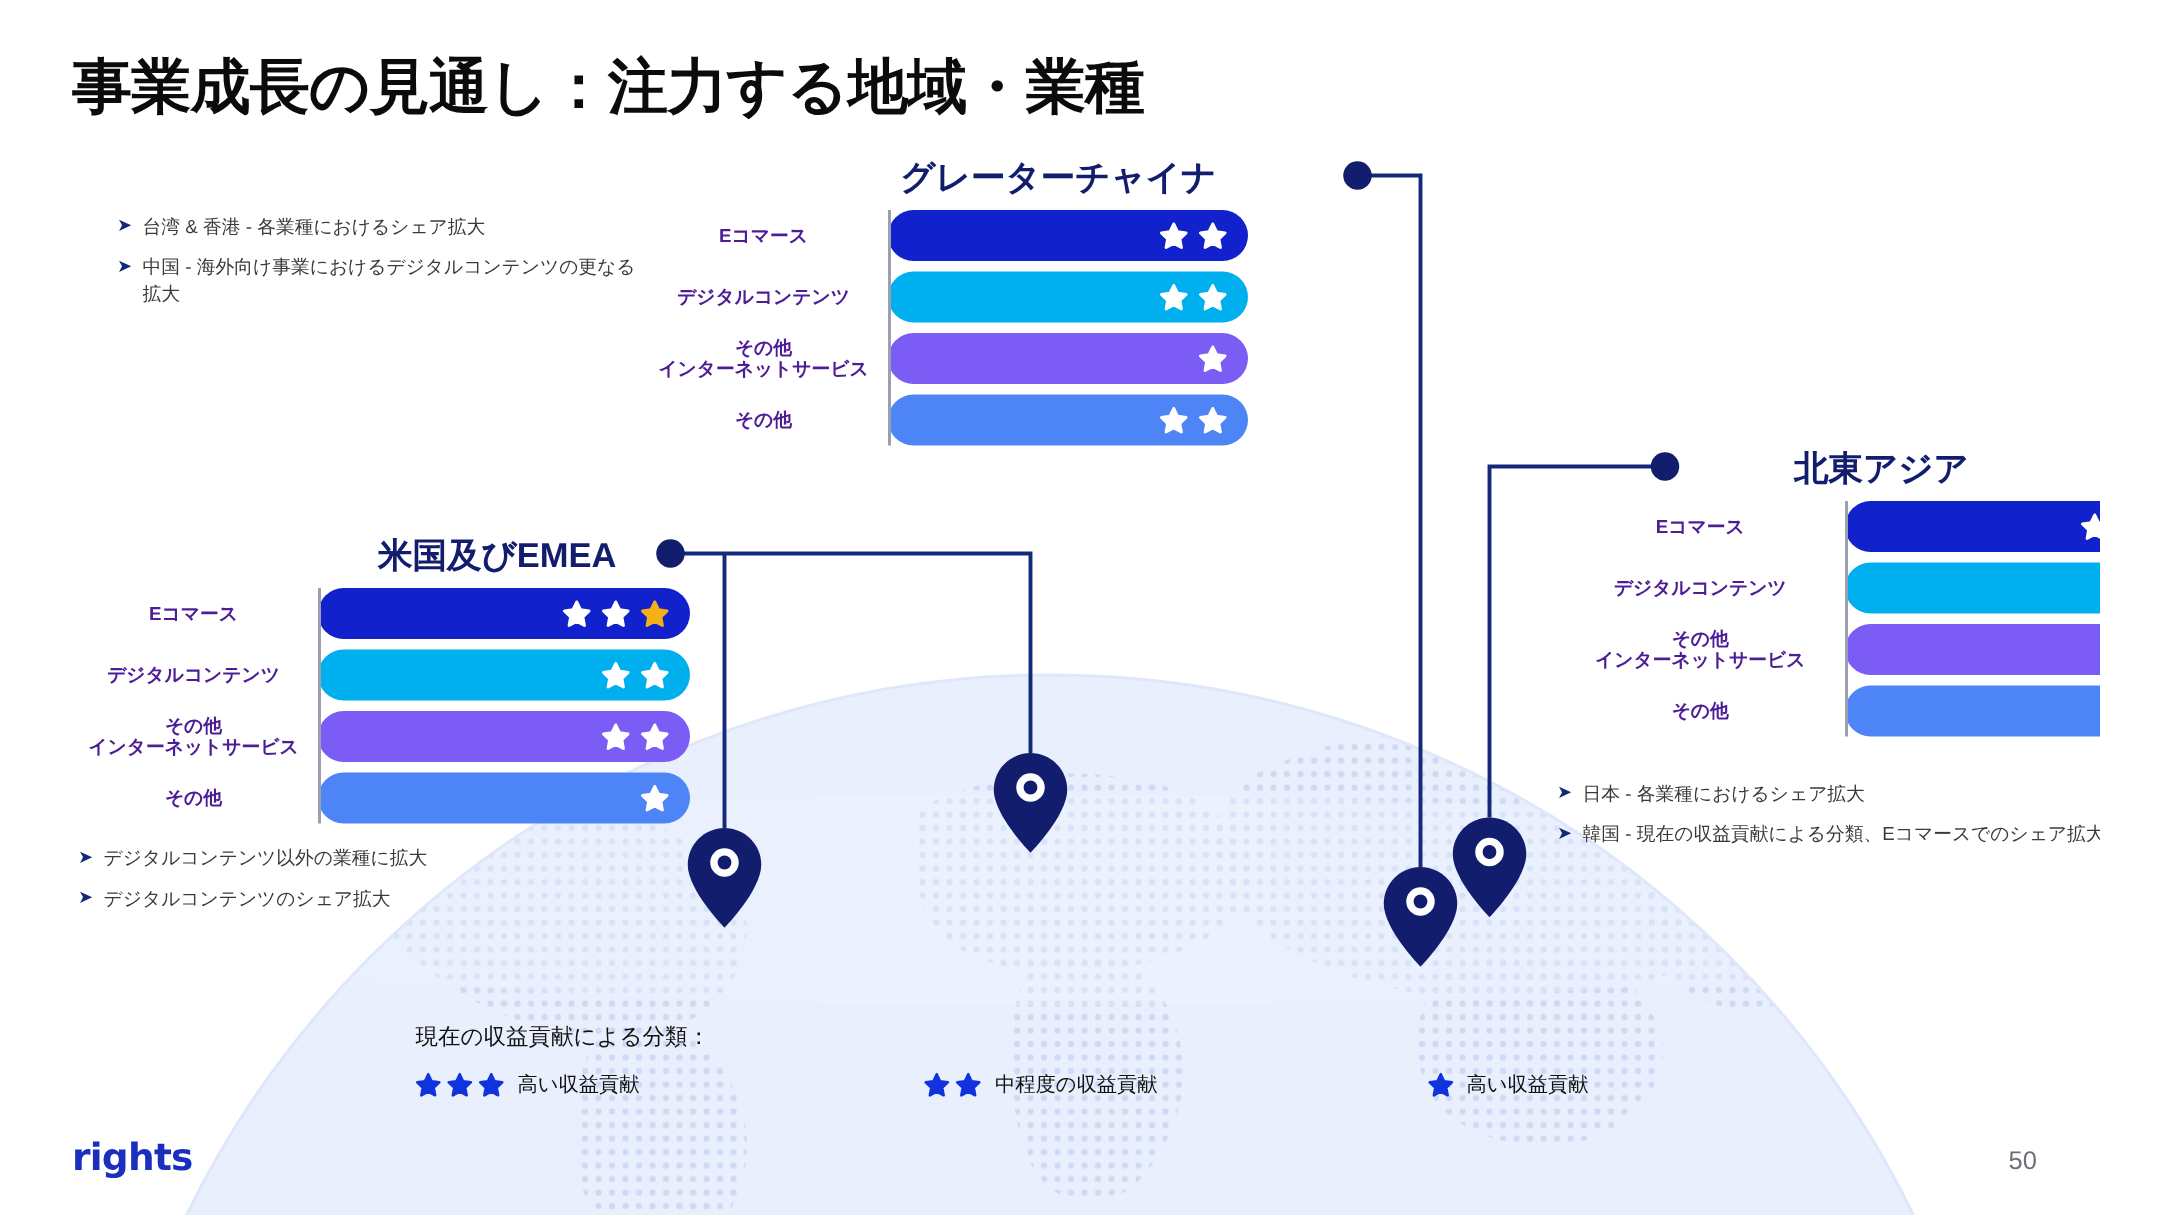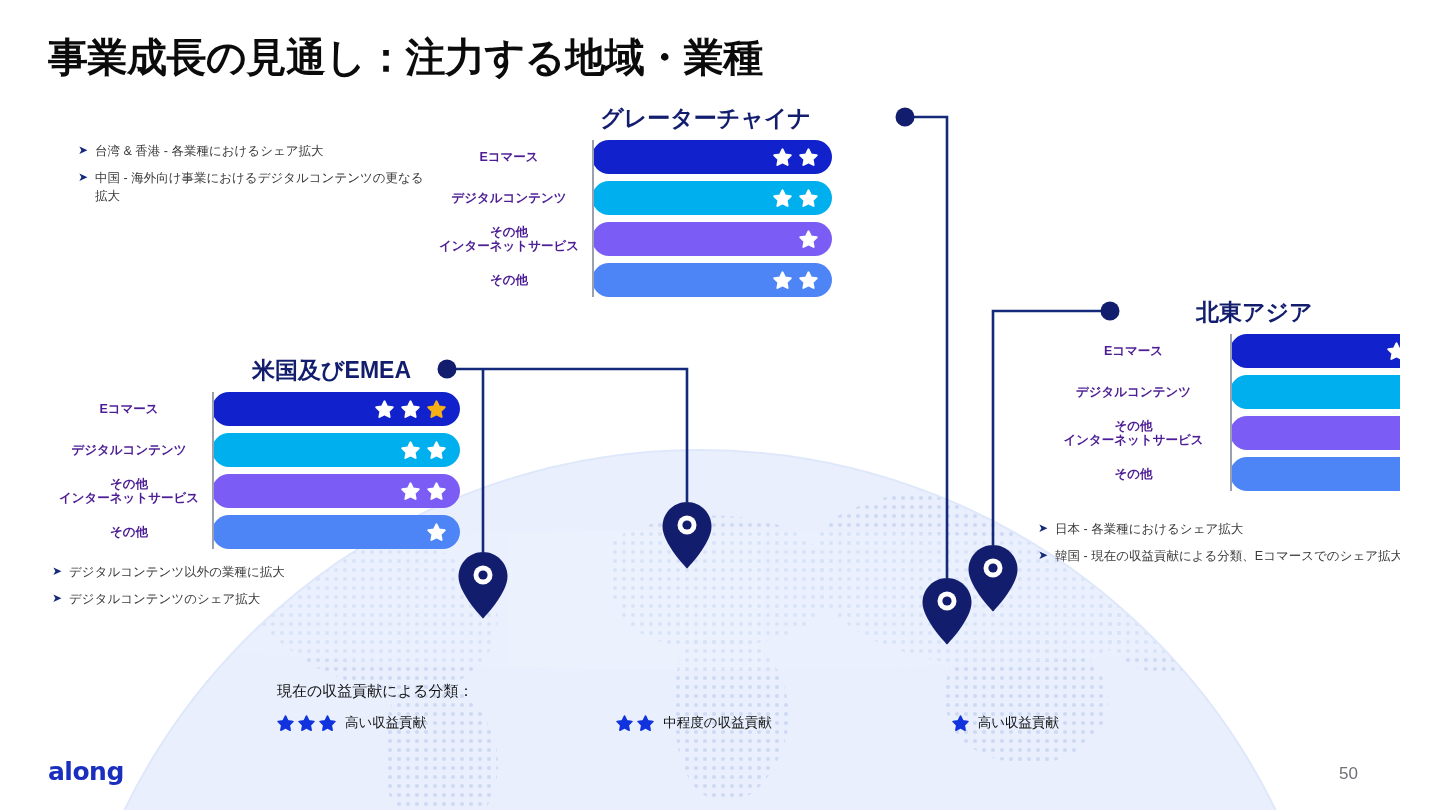--- a/index.html
+++ b/index.html
@@ -400,16 +400,16 @@
           <div class="legend-stars">
             <svg class="star" viewBox="0 0 24 24">
               <path d="M12 1.6 L15.2 8.2 L22.4 9.2 L17.2 14.3 L18.5 21.5 L12 18.1 L5.5 21.5 L6.8 14.3 L1.6 9.2 L8.8 8.2 Z" fill="#1133dd" stroke="#1133dd" stroke-width="2.4" stroke-linejoin="round"></path>
             </svg>
           </div>
           <div class="legend-label">高い収益貢献</div>
         </div>
       </div>
   </div>
 
-  <div class="logo">along</div>
+  <div class="logo">rights</div>
   <div class="pagenum">50</div>
 
 </div>
 
 </body></html>

